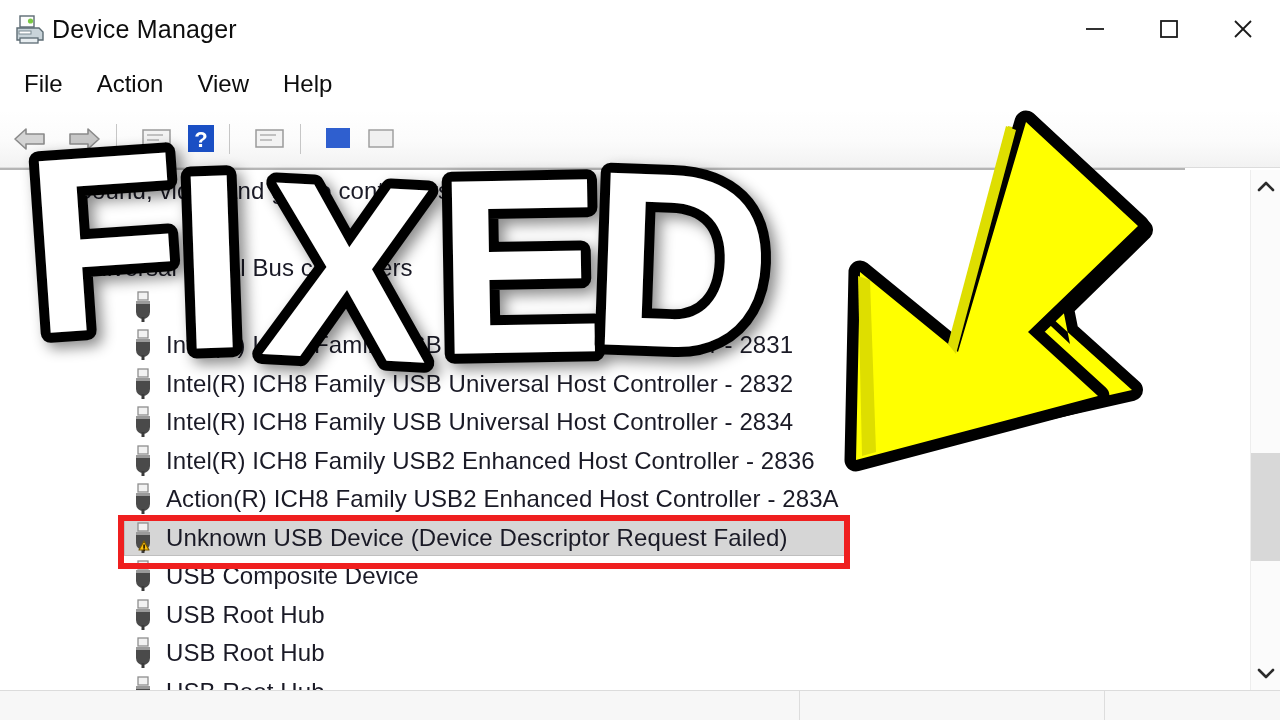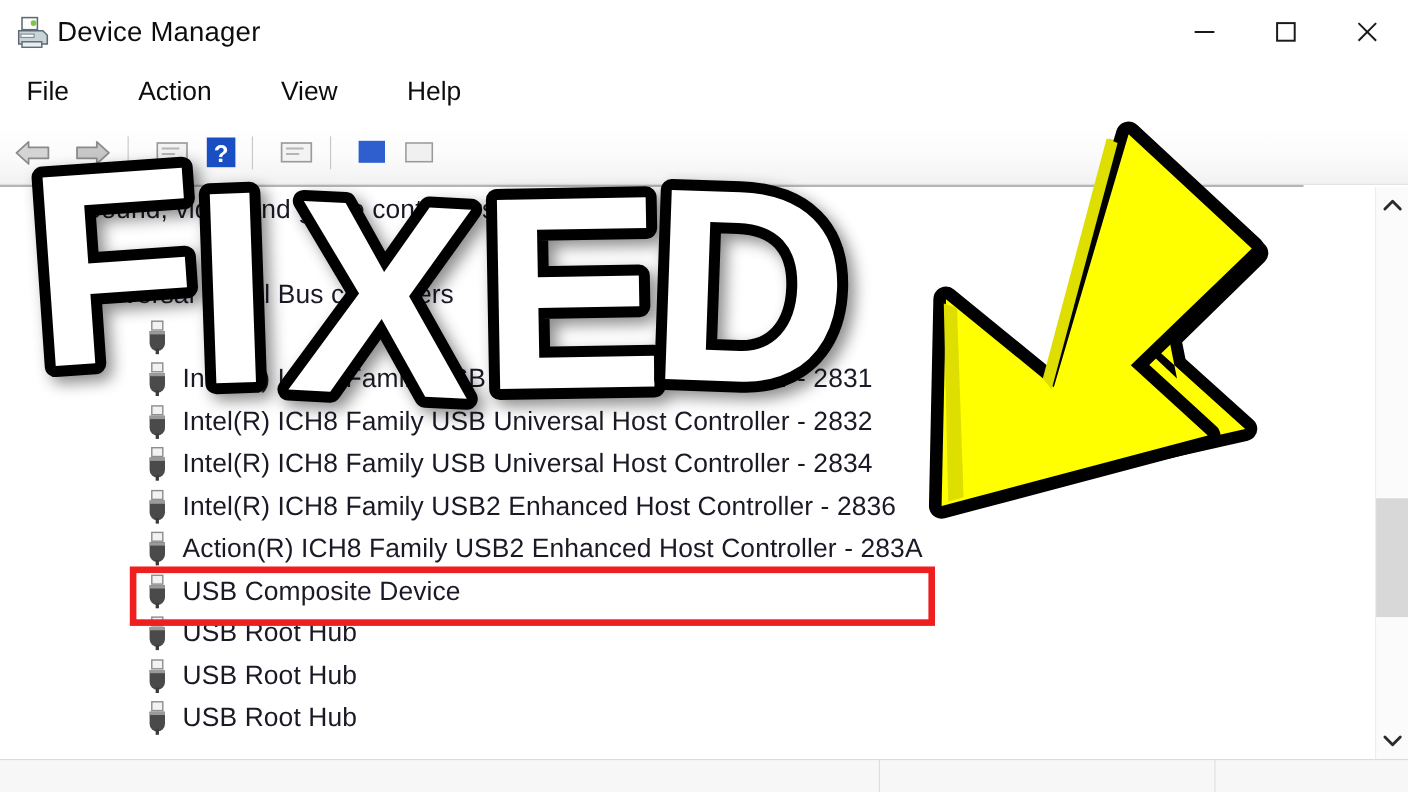--- a/index.html
+++ b/index.html
@@ -39,21 +39,20 @@
     width: 74px; height: 58px;
     display: flex; align-items: center; justify-content: center;
   }
   .win-btn svg { display: block; }
 
   
   .menubar {
     position: absolute; left: 0; top: 58px; width: 1013px; height: 52px;
     display: flex; align-items: center;
     background: #ffffff;
-    gap: 29px;
   }
   .menu-item {
     font-size: 24px; color: #0d0d0d;
     padding: 2px 14px;
     margin-left: 6px;
     white-space: nowrap;
   }
   .menu-item:first-child { margin-left: 10px; }
 
   
@@ -354,20 +353,36 @@
           <span class="row-icon">
             <svg width="26" height="34" viewBox="0 0 26 34">
               <rect x="8" y="2" width="10" height="8" fill="#f2f2f2" stroke="#8e8e8e" stroke-width="1.3"></rect>
               <path d="M6 11 h14 v11 a7 7 0 0 1 -7 7 a7 7 0 0 1 -7 -7 z" fill="#4a4a4a"></path>
               <rect x="6" y="11" width="14" height="3" fill="#9a9a9a"></rect>
               <rect x="11.5" y="27" width="3" height="5" fill="#3a3a3a"></rect>
             </svg>
           </span>
           <span class="row-label">Action(R) ICH8 Family USB2 Enhanced Host Controller - 283A</span>
         </div>
+        <div class="tree-row selected">
+          <div class="row-sel"></div>
+          <span class="ind" style="width: 130px;"></span>
+          <span class="row-icon">
+            <svg width="26" height="34" viewBox="0 0 26 34">
+              <rect x="8" y="2" width="10" height="8" fill="#f2f2f2" stroke="#8e8e8e" stroke-width="1.3"></rect>
+              <path d="M6 11 h14 v11 a7 7 0 0 1 -7 7 a7 7 0 0 1 -7 -7 z" fill="#4a4a4a"></path>
+              <rect x="6" y="11" width="14" height="3" fill="#9a9a9a"></rect>
+              <rect x="11.5" y="27" width="3" height="5" fill="#3a3a3a"></rect>
+              <path d="M10 20 L20 20 L15 11 Z" transform="translate(-1,9)" fill="#ffc20e" stroke="#7a5a00" stroke-width="1.2" stroke-linejoin="round"></path>
+              <rect x="13.2" y="23.5" width="1.8" height="4.2" fill="#3a2a00"></rect>
+              <rect x="13.2" y="28.4" width="1.8" height="1.8" fill="#3a2a00"></rect>
+            </svg>
+          </span>
+          <span class="row-label">Unknown USB Device (Device Descriptor Request Failed)</span>
+        </div>
         <div class="tree-row">
           <span class="ind" style="width: 130px;"></span>
           <span class="row-icon">
             <svg width="26" height="34" viewBox="0 0 26 34">
               <rect x="8" y="2" width="10" height="8" fill="#f2f2f2" stroke="#8e8e8e" stroke-width="1.3"></rect>
               <path d="M6 11 h14 v11 a7 7 0 0 1 -7 7 a7 7 0 0 1 -7 -7 z" fill="#4a4a4a"></path>
               <rect x="6" y="11" width="14" height="3" fill="#9a9a9a"></rect>
               <rect x="11.5" y="27" width="3" height="5" fill="#3a3a3a"></rect>
             </svg>
           </span>

